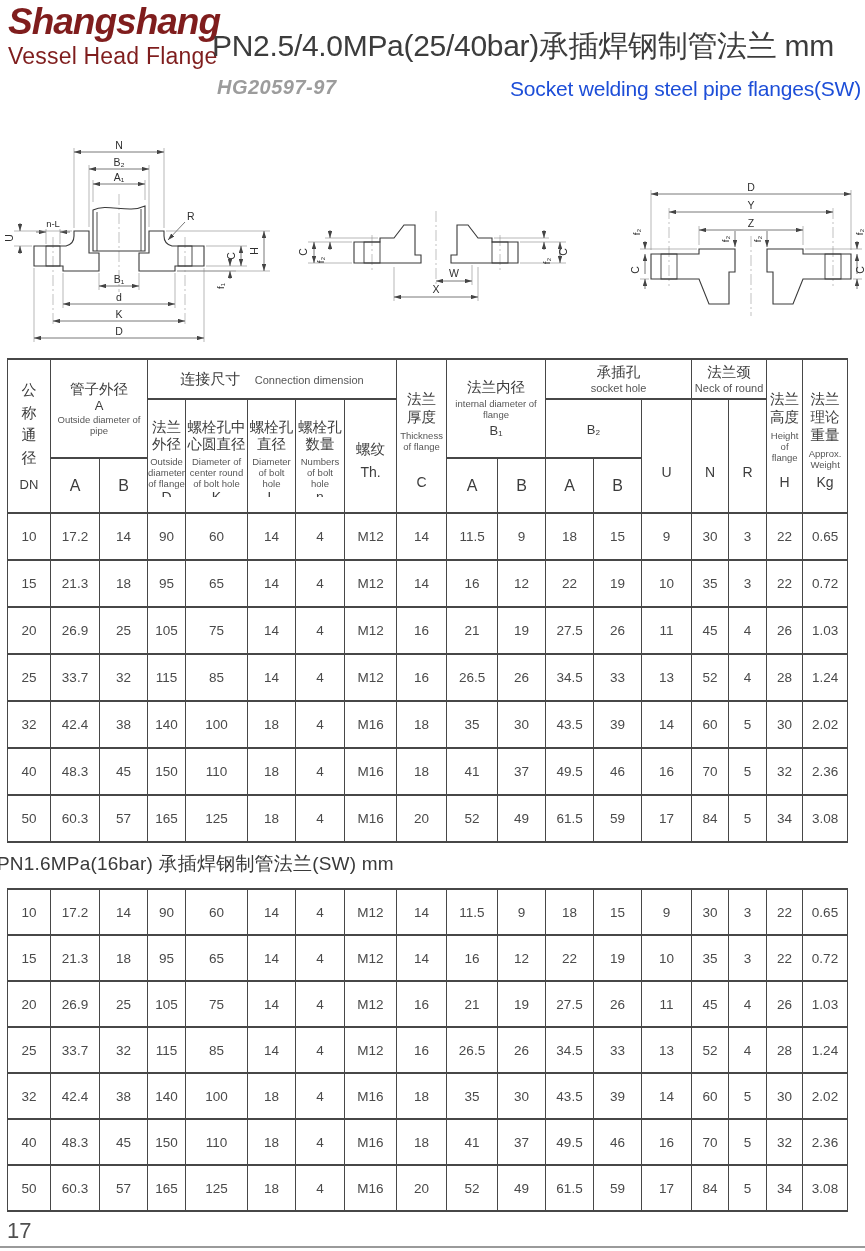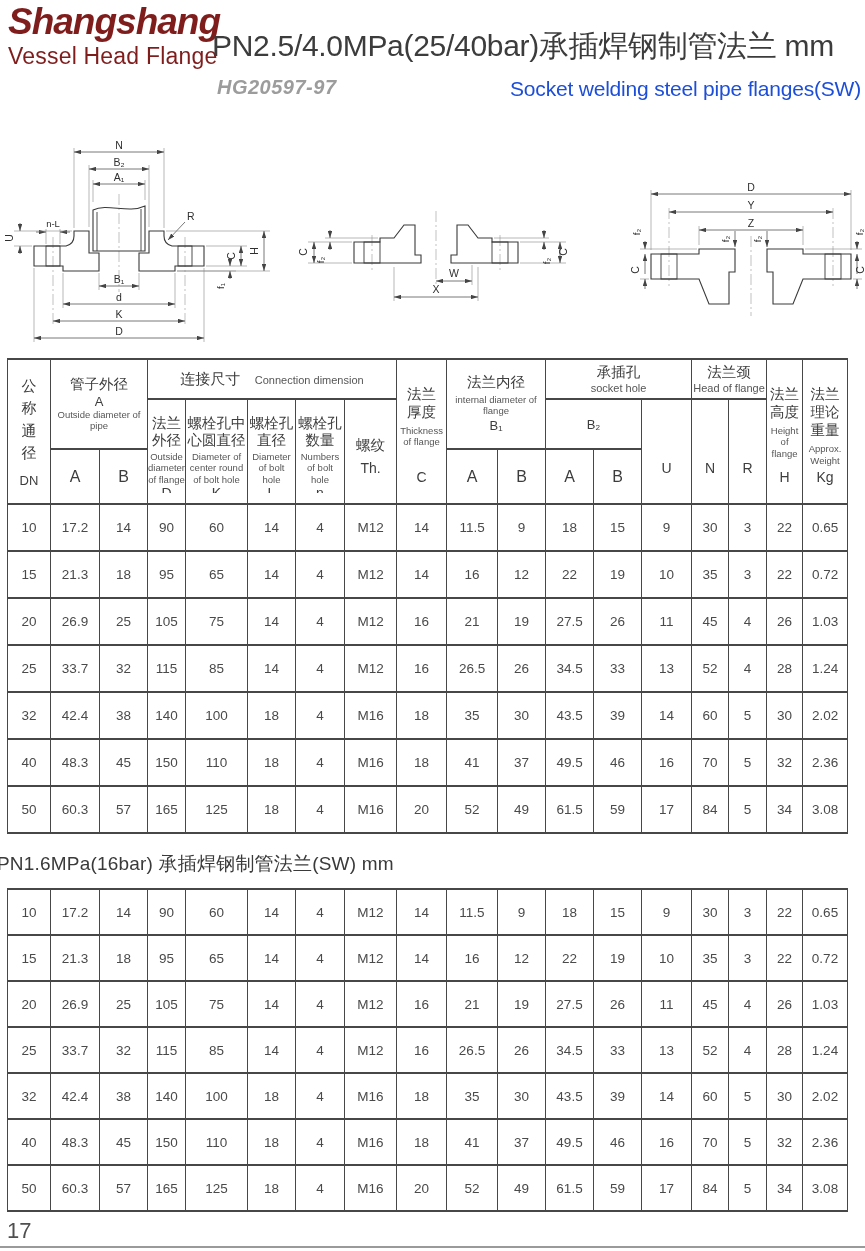--- a/index.html
+++ b/index.html
@@ -27,21 +27,21 @@
   table.spec{position:absolute;left:7px;border-collapse:collapse;table-layout:fixed;width:840px;}
   table.t1{top:358px;}
   table.t2{top:888px;}
   .spec th,.spec td{border:1px solid #474747;border-top-width:2px;border-bottom-width:2px;
     padding:0;text-align:center;vertical-align:middle;font-weight:normal;
     font-family:"Liberation Sans","DejaVu Sans",sans-serif;}
   .spec td{font-size:13.5px;color:#4a4a4a;}
   tr.hr1{height:40px;} tr.hr2{height:50px;} tr.hr3{height:55px;}
   tr.br{height:47px;} tr.br2{height:46px;}
   .vh{display:flex;flex-direction:column;align-items:center;box-sizing:border-box;overflow:hidden;}
-  .f145{height:141px;} .f105{height:82px;} .f90{height:87px;}
+  .f145{height:141px;} .f105{height:82px;} .f90{height:97px;}
   .zh{font-size:14.5px;color:#3d3d3d;line-height:1.2;}
   .zh2{font-size:14.5px;color:#3d3d3d;line-height:1.25;display:block;margin:0 auto;}
   .w32{width:32px;} .w34{width:34px;}
   .zhv{width:17px;font-size:15px;line-height:1.5;color:#3d3d3d;}
   .en{font-size:9.5px;color:#565656;line-height:1.18;padding:0 1px;}
   .en2{font-size:11px;color:#565656;line-height:1.1;}
   .sym{font-size:13px;color:#3d3d3d;line-height:1.2;}
   .ltr{margin-top:auto;padding-bottom:17px;font-size:14px;color:#3d3d3d;}
   .cen{justify-content:center;}
   .pt4{padding-top:4px;} .pt24{padding-top:24px;align-items:center;} .mt2{margin-top:2px;} .mt4{margin-top:4px;}
@@ -292,21 +292,21 @@
           <span class="en mt2">internal diameter of flange</span>
           <span class="sym mt2">B₁</span>
         </div>
       </th>
       <th colspan="3">
         <div class="zh">承插孔</div>
         <div class="en2">socket hole</div>
       </th>
       <th colspan="2">
         <div class="zh">法兰颈</div>
-        <div class="en2">Head of flange</div>
+        <div class="en2">Neck of round</div>
       </th>
       <th rowspan="3">
         <div class="vh f145 pt24">
           <span class="zh2">法兰高度</span>
           <span class="en mt4">Height of flange</span>
           <span class="ltr">H</span>
         </div>
       </th>
       <th rowspan="3">
         <div class="vh f145 pt24">

